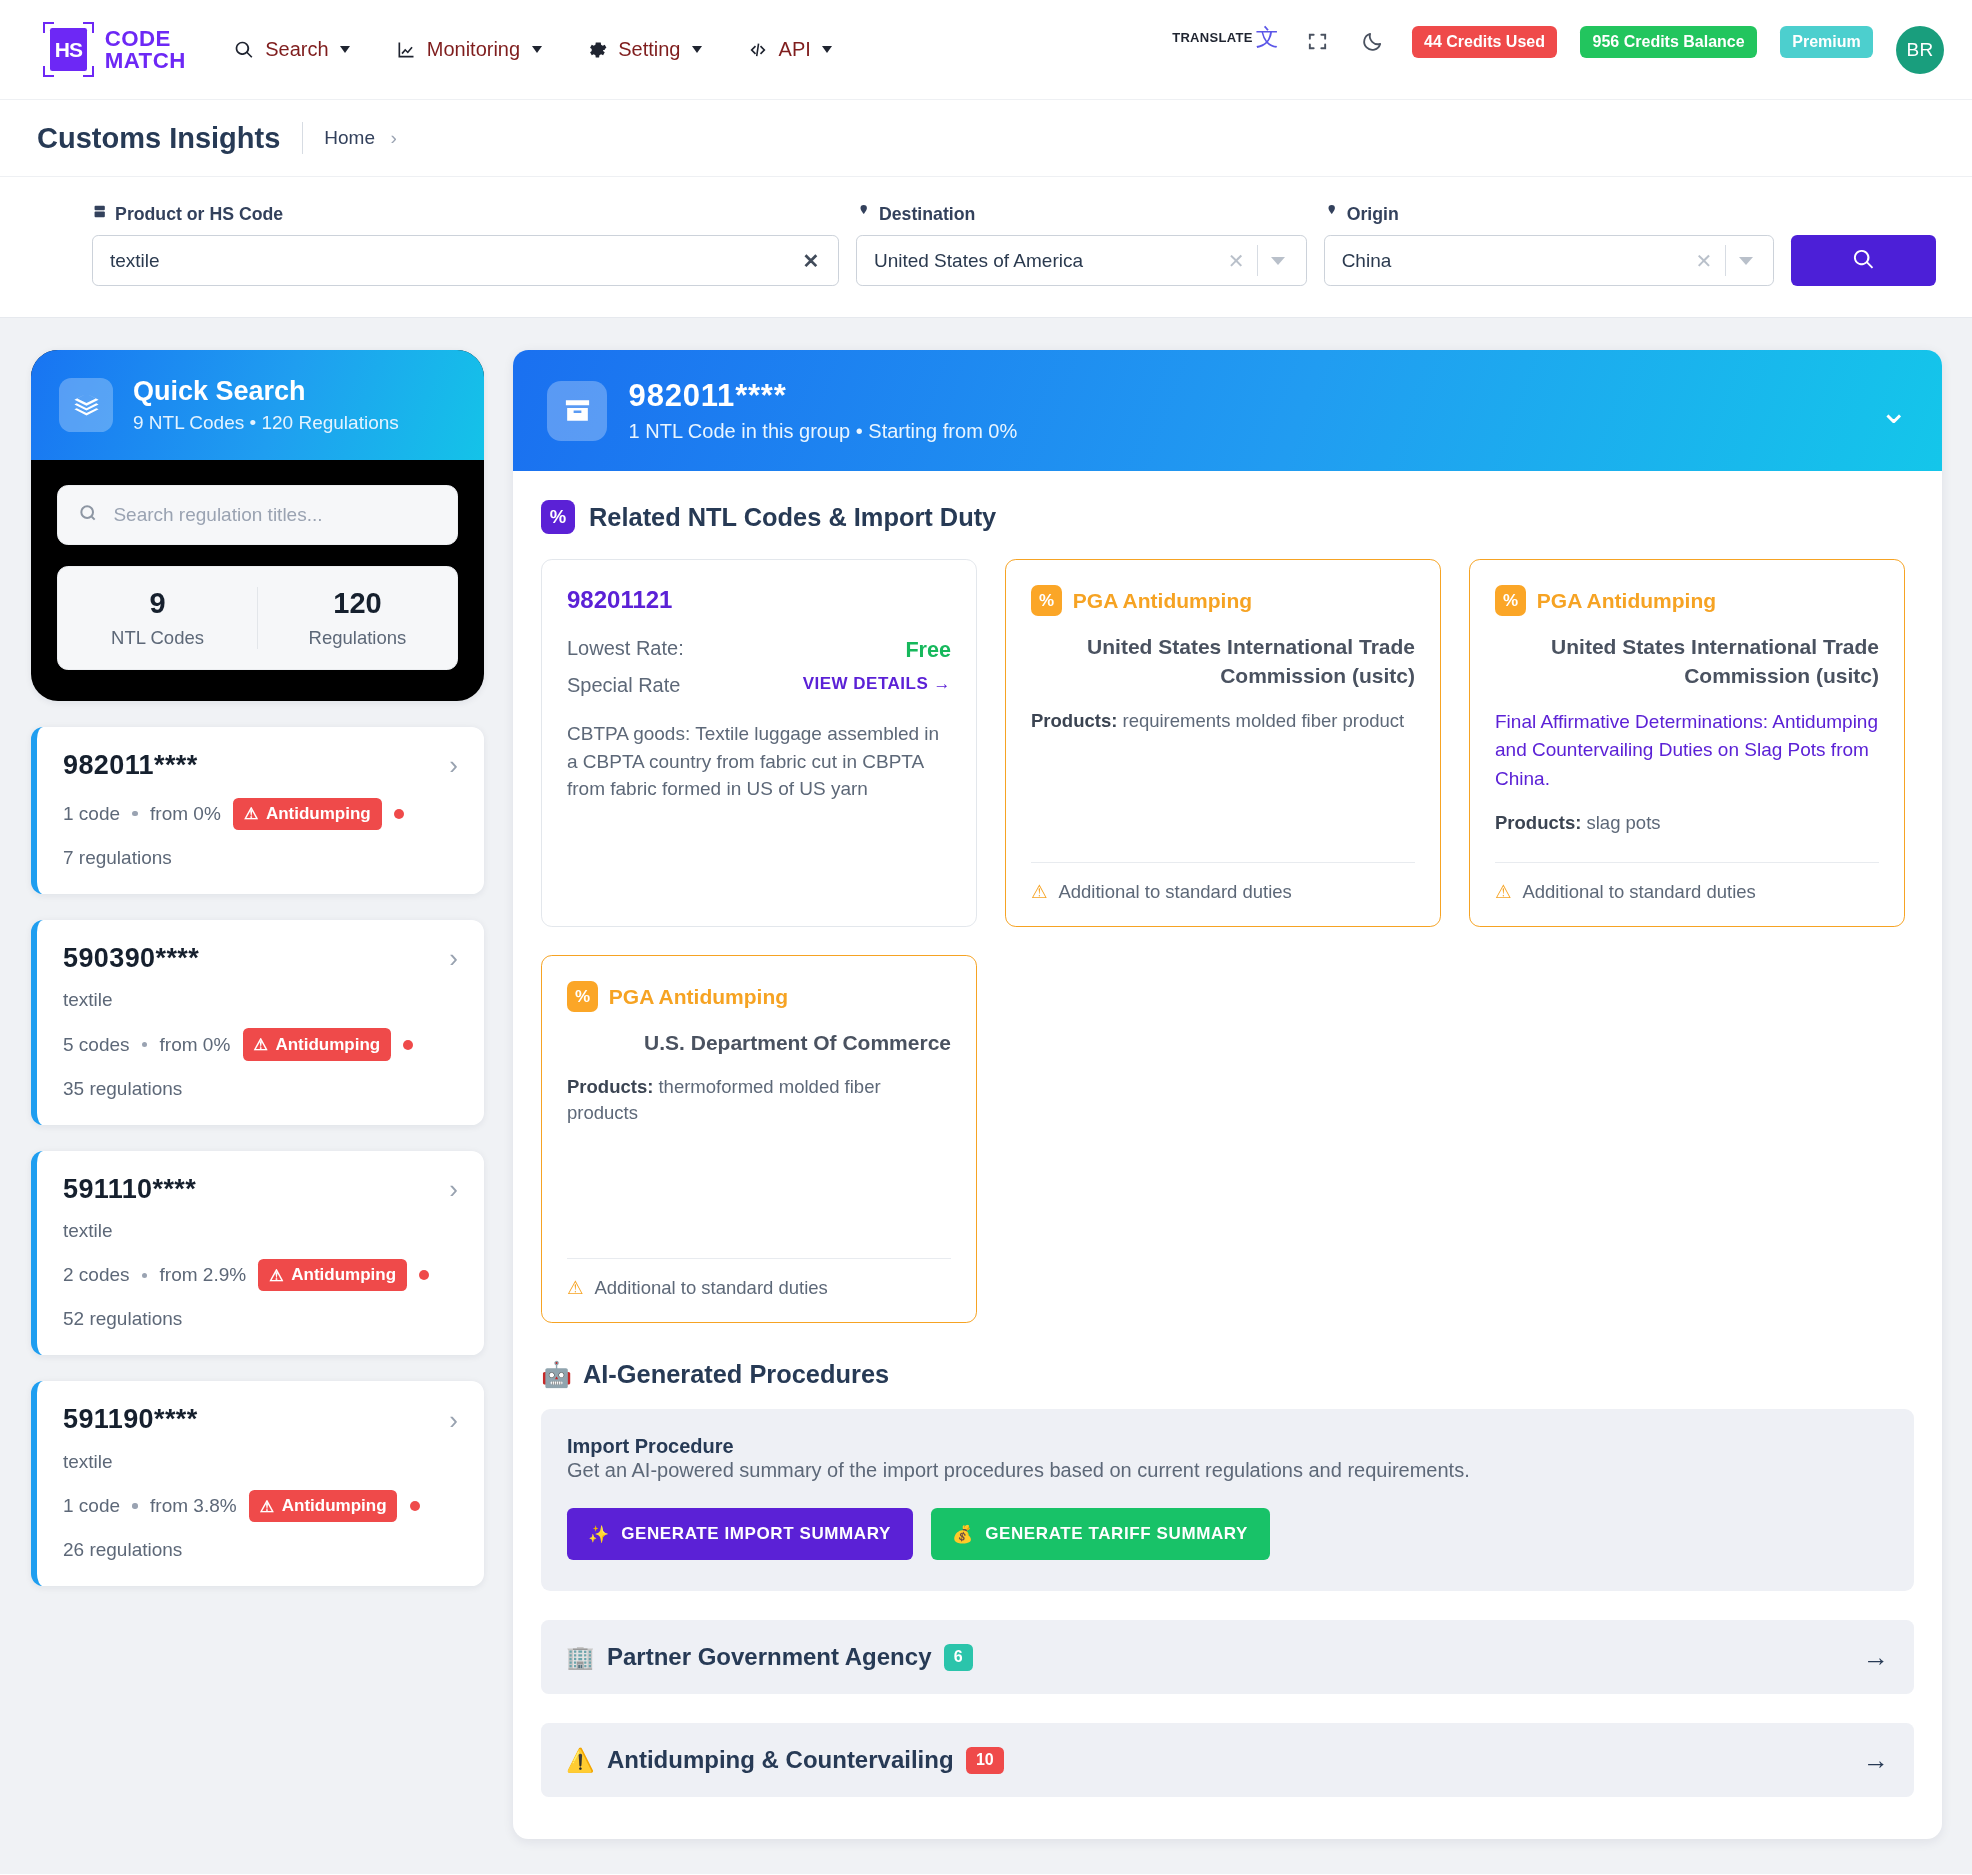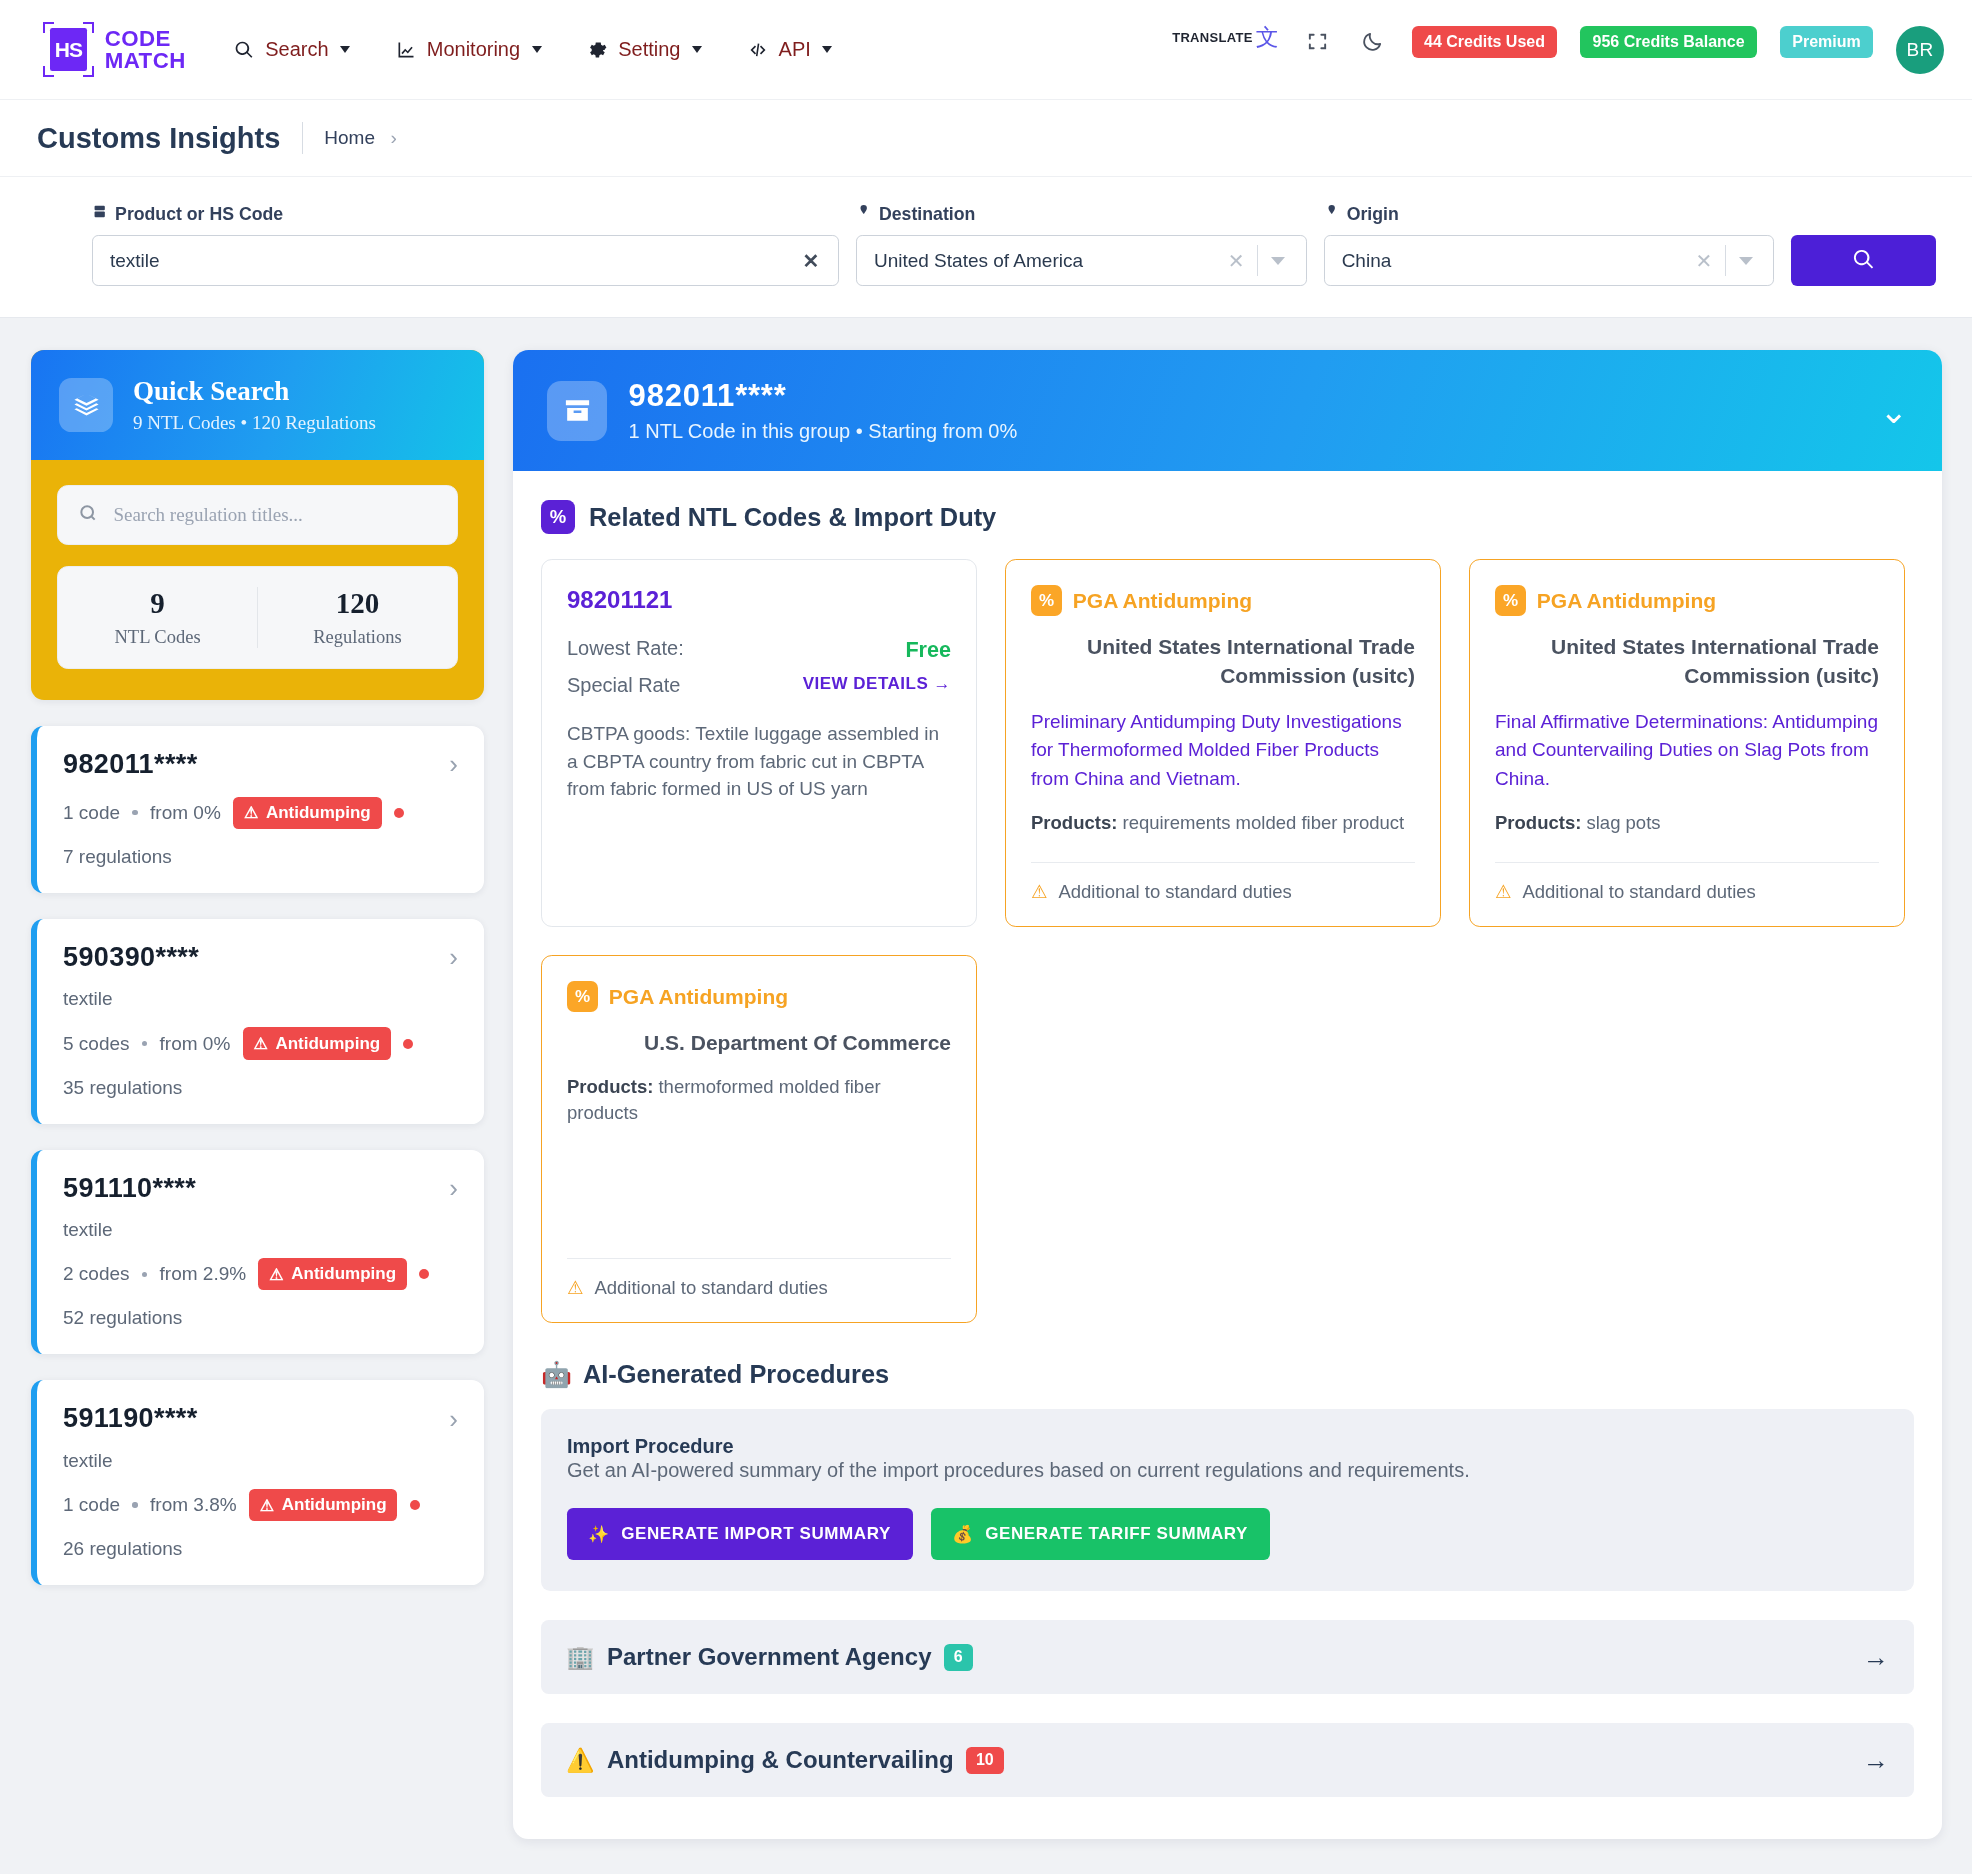--- a/index.html
+++ b/index.html
@@ -123,23 +123,22 @@
   .content {
     background: #f0f2f5;
     padding: 32px 31px 0 31px;
     display: flex; gap: 29px; align-items: flex-start;
     min-height: 1472px;
   }
 
   
   .sidebar { width: 453px; flex: 0 0 453px; }
   .qs-card {
-    background: #eab308; border-radius: 13px; overflow: hidden;
+    background: #000000; border-radius: 27px; overflow: hidden;
     box-shadow: 0 1.5px 7.7px rgba(20,30,60,.07);
-    font-family: Liberation Serif, serif;
   }
   .qs-head {
     background: linear-gradient(110deg, #1874f2 0%, #1f9ef0 55%, #14c3e8 100%);
     padding: 26px 28px; display: flex; align-items: center; gap: 20px;
   }
   .qs-icon {
     width: 54px; height: 54px; border-radius: 12.3px; background: rgba(255,255,255,.27);
     display: flex; align-items: center; justify-content: center;
   }
   .qs-icon svg { width: 29px; height: 29px; fill: #fff; }
@@ -586,21 +585,20 @@
           </div>
           <div class="ntl-desc">CBTPA goods: Textile luggage assembled in a CBPTA country from fabric cut in CBPTA from fabric formed in US of US yarn</div>
         </div>
 
         <div class="pga-card">
           <div class="pga-tag">
             <span class="pga-chip">%</span>
             <span class="pga-tag-text">PGA Antidumping</span>
           </div>
           <div class="pga-agency">United States International Trade Commission (usitc)</div>
-          <div class="pga-link">Preliminary Antidumping Duty Investigations for Thermoformed Molded Fiber Products from China and Vietnam.</div>
           <div class="pga-products">
             <b>Products:</b>
             <span>requirements molded fiber product</span>
           </div>
           <div class="pga-foot">
             <span class="warn-tri">⚠</span>
             <span>Additional to standard duties</span>
           </div>
         </div>
 

